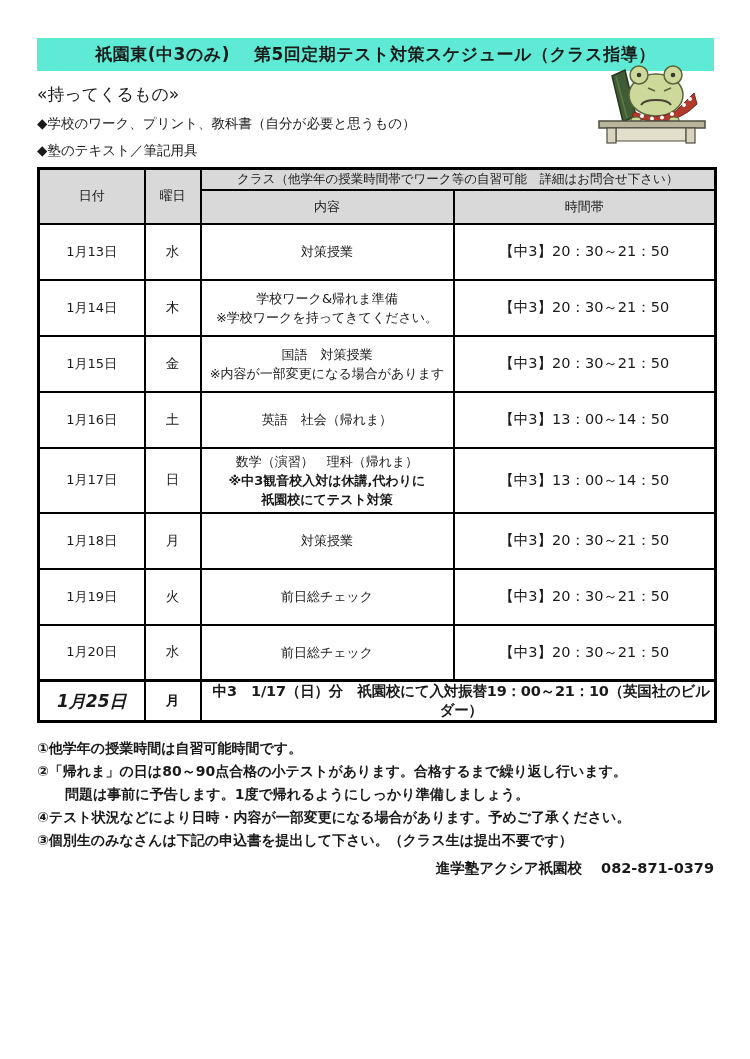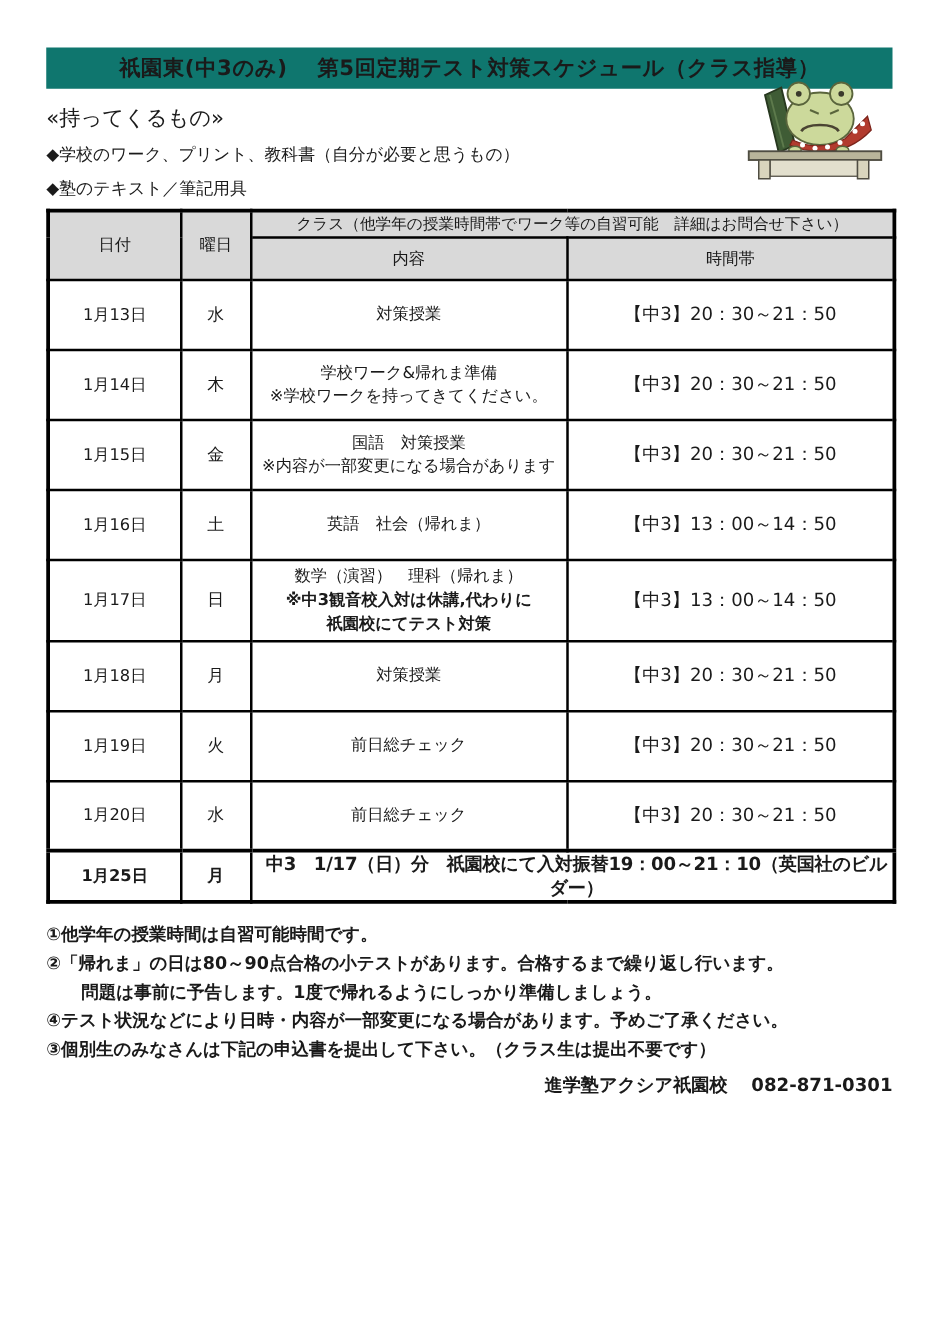--- a/index.html
+++ b/index.html
@@ -5,21 +5,21 @@
   * { margin:0; padding:0; box-sizing:border-box; }
   html,body { background:#ffffff; }
   body {
     width:750px; height:1059px;
     font-family:"DejaVu Sans","Liberation Sans",sans-serif;
     color:#1a1a1a;
   }
   .page { position:relative; width:750px; height:1059px; padding:38px 36px 0 37px; overflow:hidden; }
 
   .title-bar {
-    width:677px; height:33px; background:#0f766e;
+    width:677px; height:33px; background:#5eead4;
     display:flex; align-items:center; justify-content:center;
     font-weight:bold; font-size:17px; letter-spacing:0.5px;
   }
 
   .bring-heading { margin-top:12px; font-size:17px; }
   .bring-item   { margin-top:9px;  font-size:13.5px; }
 
   .frog-wrap { position:absolute; top:60px; left:594px; width:118px; height:84px; z-index:2; }
   .frog-wrap svg { width:100%; height:100%; }
 
@@ -35,21 +35,21 @@
   .hd-sub    { font-size:13px; height:34px; }
   .schedule tbody tr { height:56px; }
   .schedule tbody tr.tall { height:64px; }
   .c-date { font-size:13px;border-radius:20px; }
   .c-day  { font-size:13.5px; }
   .c-content { font-size:13px; line-height:19px; padding:3px 4px; }
   .c-time { font-size:14.5px; }
   .b { font-weight:bold; }
   .schedule tfoot tr { height:33px; }
   .schedule tfoot td { border-top:3px solid #000; }
-  .f-date { font-size:13px; font-weight:bold; }
+  .f-date { font-size:17px; font-weight:bold;font-style:italic; }
   .f-day  { font-size:13.5px; font-weight:bold; }
   .f-note { font-size:14.5px; font-weight:bold; text-align:left; padding-left:7px; letter-spacing:-0.2px; }
 
   .notes { margin-top:16px; }
   .note-line { font-weight:bold; font-size:14px; line-height:18px; margin-top:5px; }
   .note-line.indent { padding-left:28px; }
 
   .footer-line {
     width:677px; margin-top:10px; text-align:right;
     font-weight:bold; font-size:14.5px;
@@ -209,16 +209,16 @@
   <div class="notes">
       <div class="note-line">①他学年の授業時間は自習可能時間です。</div>
       <div class="note-line">②「帰れま」の日は80～90点合格の小テストがあります。合格するまで繰り返し行います。</div>
       <div class="note-line indent">問題は事前に予告します。1度で帰れるようにしっかり準備しましょう。</div>
       <div class="note-line">④テスト状況などにより日時・内容が一部変更になる場合があります。予めご了承ください。</div>
       <div class="note-line">③個別生のみなさんは下記の申込書を提出して下さい。（クラス生は提出不要です）</div>
     </div>
 
   <div class="footer-line">
     <span>進学塾アクシア祇園校</span>
-    <span>082-871-0301</span>
+    <span>082-871-0379</span>
   </div>
 
 </div>
 
 </body></html>

